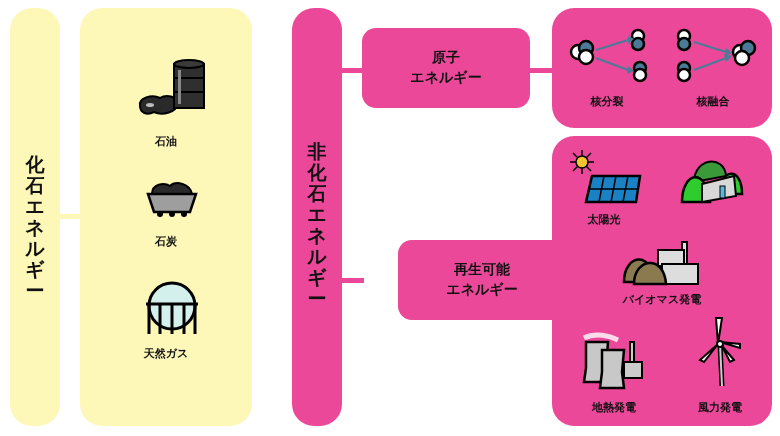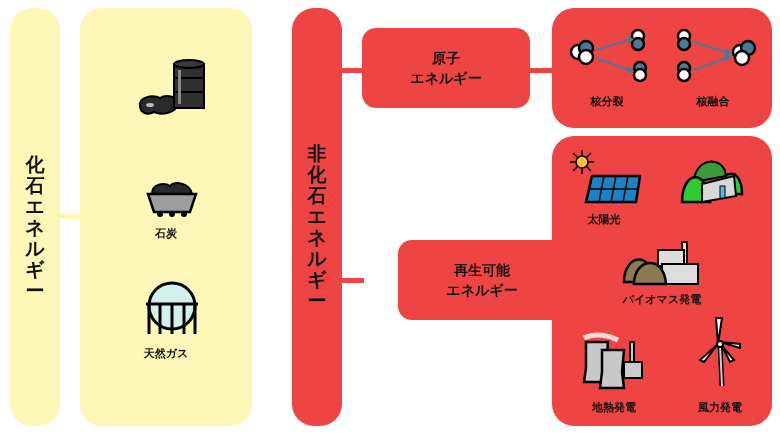--- a/index.html
+++ b/index.html
@@ -1,19 +1,19 @@
 <!DOCTYPE html>
 <html><head>
 <meta charset="utf-8">
 <style>
   html,body{margin:0;padding:0;background:#ffffff;}
   body{width:780px;height:436px;position:relative;overflow:hidden;font-family:"DejaVu Sans","Liberation Sans",sans-serif;color:#111;}
   .box{position:absolute;border-radius:22px;}
   .yellow{background:#fef8b8;}
-  .blue{background:#ef4444;}
+  .blue{background:#ec4899;font-family:Liberation Mono, monospace;}
   .vtext{position:absolute;left:0;right:0;display:flex;flex-direction:column;align-items:center;font-weight:bold;font-size:19px;line-height:21px;}
   .vtext span{display:block;}
   .conn{position:absolute;height:5px;}
   .label{position:absolute;font-weight:bold;font-size:11px;text-align:center;white-space:nowrap;}
   .mid{position:absolute;border-radius:14px;display:flex;flex-direction:column;align-items:center;justify-content:center;font-weight:bold;font-size:14px;line-height:20px;}
   svg{position:absolute;overflow:visible;}
 </style>
 </head>
 <body>
 
@@ -34,29 +34,30 @@
 
   <svg style="left:58px;top:48px;" width="64" height="62" viewBox="0 0 64 62">
     <path d="M2 50 C0 42 14 38 22 42 C28 38 40 40 38 48 C40 56 24 60 16 56 C8 60 2 56 2 50 Z" fill="#2a2a2a" stroke="#000" stroke-width="2"></path>
     <ellipse cx="12" cy="49" rx="4" ry="2" fill="#bbb"></ellipse>
     <rect x="36" y="8" width="30" height="44" fill="#2f2f2f" stroke="#000" stroke-width="2"></rect>
     <ellipse cx="51" cy="8" rx="15" ry="4" fill="#3a3a3a" stroke="#000" stroke-width="2"></ellipse>
     <line x1="36" y1="22" x2="66" y2="22" stroke="#000" stroke-width="2"></line>
     <line x1="36" y1="36" x2="66" y2="36" stroke="#000" stroke-width="2"></line>
     <rect x="40" y="14" width="3" height="34" fill="#888"></rect>
   </svg>
+  <div class="label" style="left:0;right:0;top:126px;">石油</div>
 
   <svg style="left:66px;top:172px;" width="52" height="38" viewBox="0 0 52 38">
     <path d="M6 14 C6 4 18 2 24 6 C30 0 44 4 46 14 Z" fill="#2a2a2a" stroke="#000" stroke-width="2"></path>
     <path d="M2 14 L50 14 L44 32 L8 32 Z" fill="#9e9e9e" stroke="#000" stroke-width="2.5"></path>
     <circle cx="14" cy="34" r="3" fill="#000"></circle>
     <circle cx="26" cy="34" r="3" fill="#000"></circle>
     <circle cx="38" cy="34" r="3" fill="#000"></circle>
   </svg>
-  <div class="label" style="left:0;right:0;top:218px;">石炭</div>
+  <div class="label" style="left:0;right:0;top:226px;">石炭</div>
 
   <svg style="left:66px;top:272px;" width="52" height="54" viewBox="0 0 52 54">
     <circle cx="26" cy="26" r="23" fill="#d4f0ec" stroke="#000" stroke-width="3"></circle>
     <line x1="0" y1="24" x2="52" y2="24" stroke="#000" stroke-width="3"></line>
     <line x1="3" y1="24" x2="3" y2="54" stroke="#000" stroke-width="3"></line>
     <line x1="14" y1="24" x2="14" y2="54" stroke="#000" stroke-width="3"></line>
     <line x1="26" y1="24" x2="26" y2="54" stroke="#000" stroke-width="3"></line>
     <line x1="38" y1="24" x2="38" y2="54" stroke="#000" stroke-width="3"></line>
     <line x1="49" y1="24" x2="49" y2="54" stroke="#000" stroke-width="3"></line>
   </svg>

